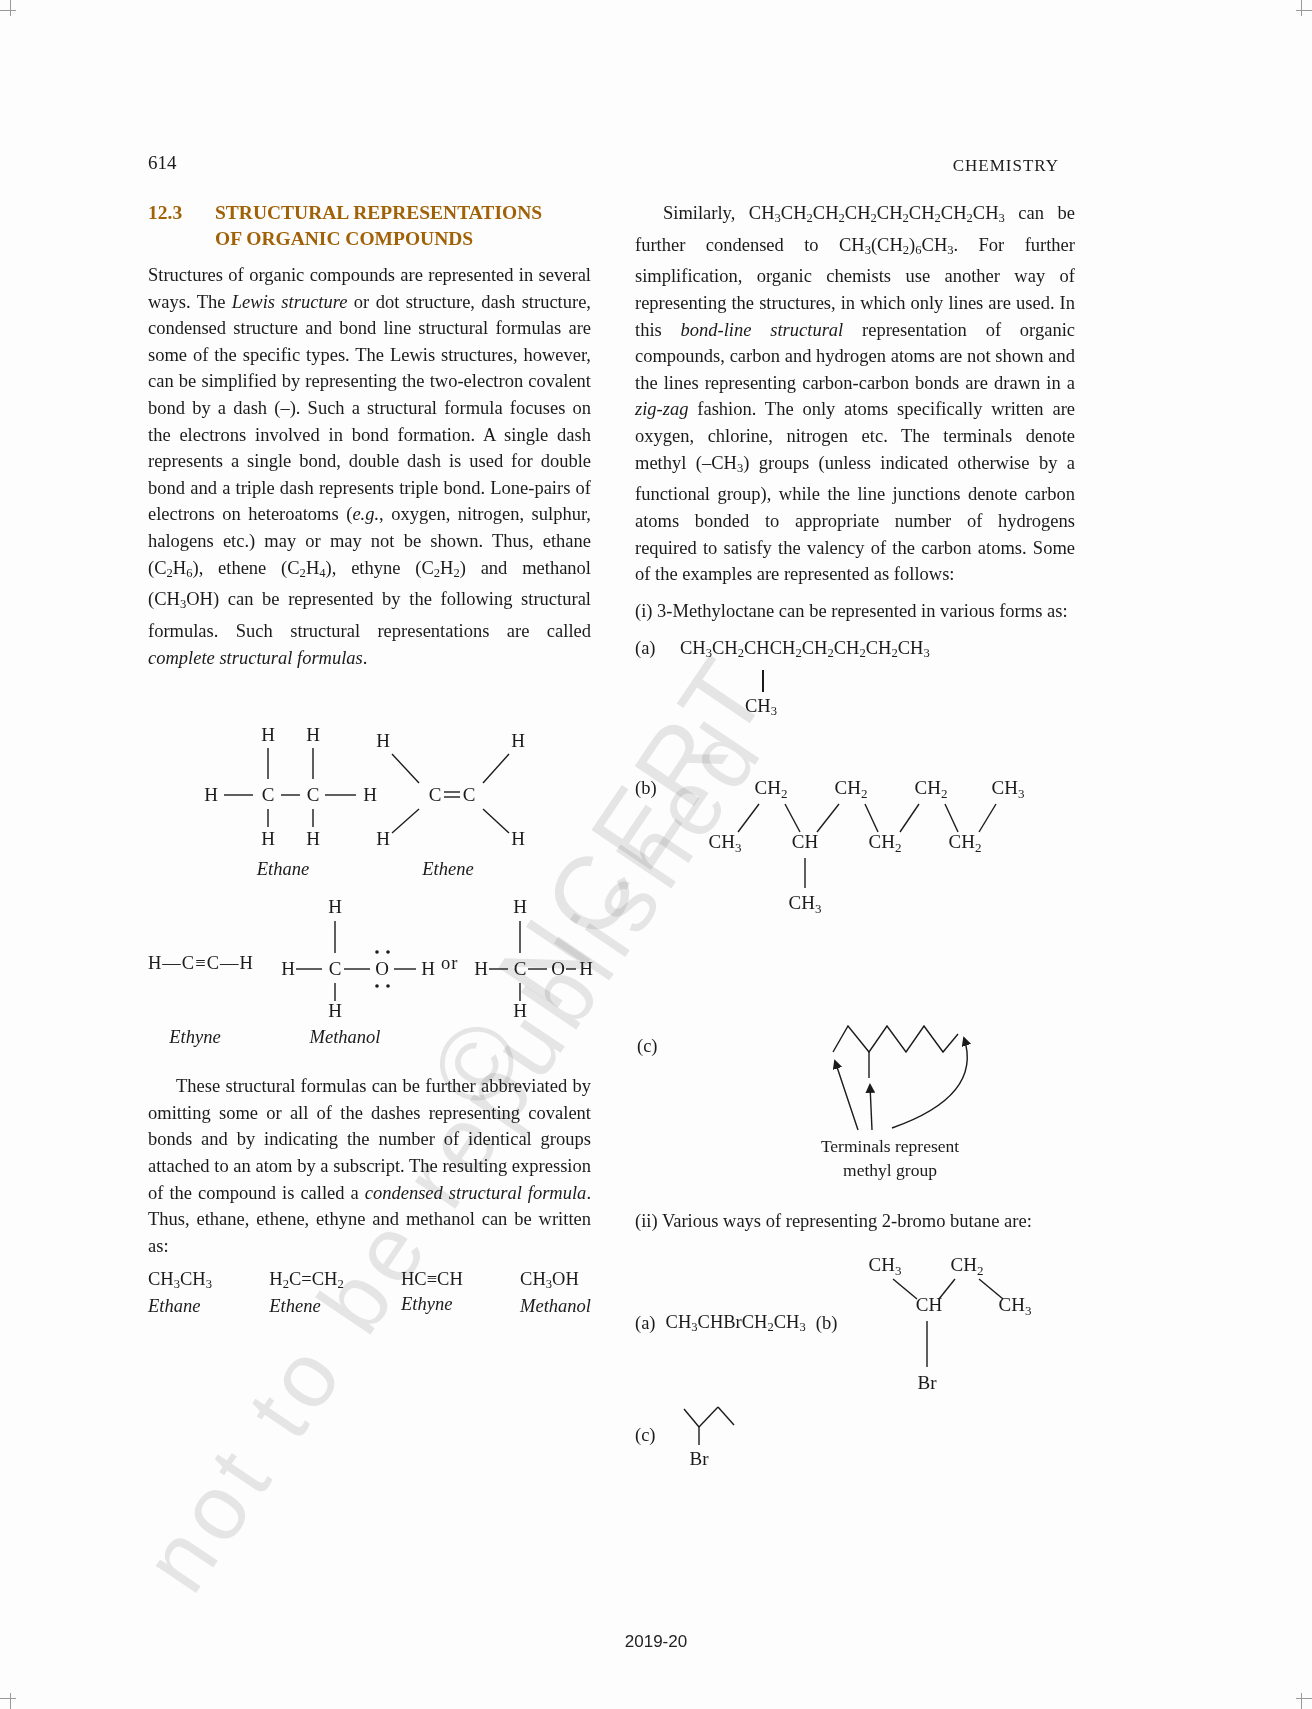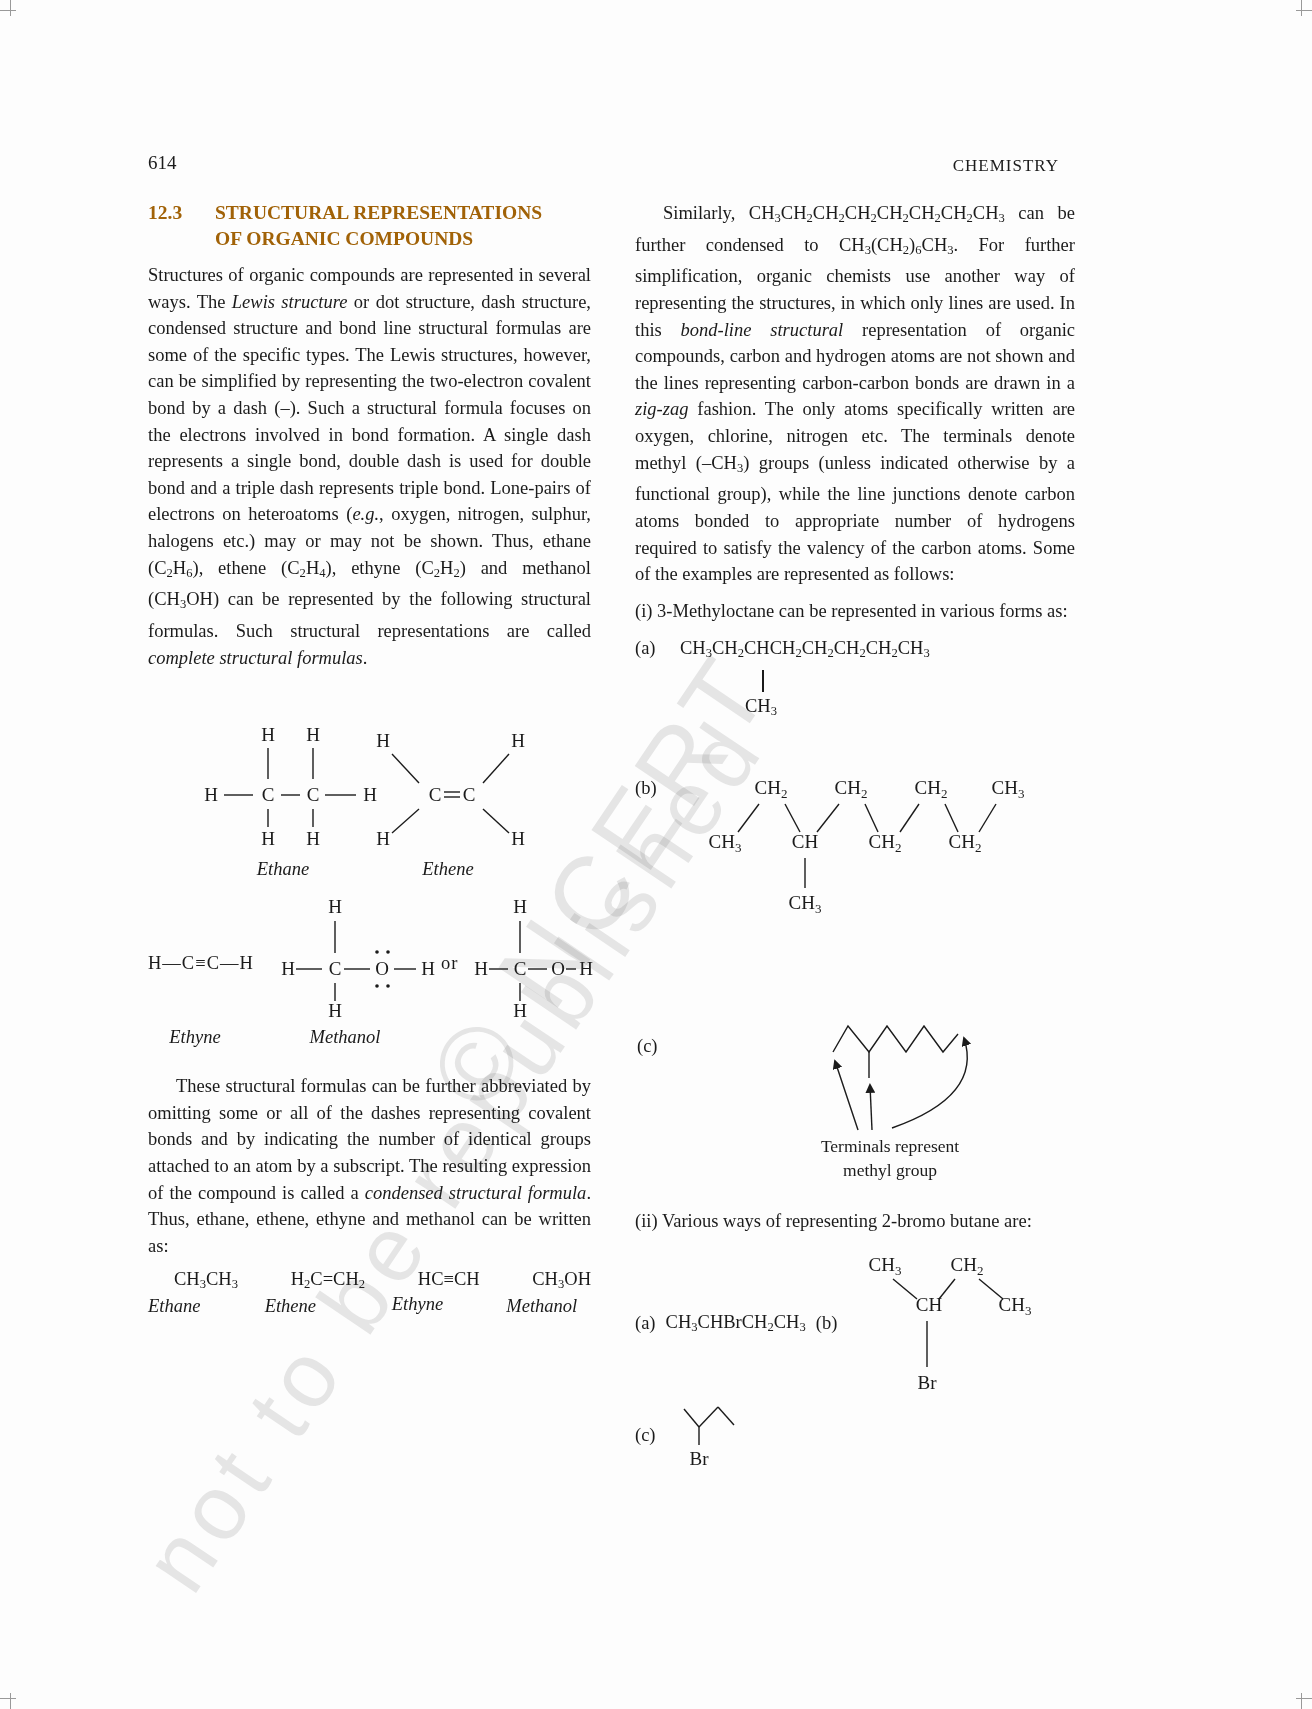--- a/index.html
+++ b/index.html
@@ -38,21 +38,21 @@
   .figblk{position:relative;}
   .figlabel{position:absolute;font-style:italic;font-size:18.5px;text-align:center;}
   svg text{font-size:19px;font-family:"Liberation Serif","DejaVu Serif",serif;fill:#1b1b1b;}
   svg .ss{font-size:13px;}
   svg line, svg polyline, svg path.ln{stroke:#1b1b1b;stroke-width:1.4;fill:none;}
   .formula{font-size:18.5px;white-space:nowrap;}
   .flabel{font-size:18.5px;}
   .vbar{position:absolute;width:1.6px;background:#1b1b1b;}
   .inlinebond{font-size:18.5px;letter-spacing:1px;white-space:nowrap;}
   .cond{display:flex;justify-content:space-between;margin-top:10px;}
-  .cond .cell div:first-child{font-size:18.5px;margin-left:26px;}
+  .cond .cell div:first-child{font-size:18.5px;}
   .cond .cell div:last-child{font-style:italic;font-size:18.5px;margin-top:4px;}
   .caption{position:absolute;text-align:center;font-size:17.5px;line-height:24px;}
 </style>
 </head>
 <body>
 
 <div class="page">
 
   <div class="crop h" style="left:0;top:10px;"></div>
   <div class="crop v" style="left:10px;top:0;"></div>
@@ -276,13 +276,14 @@
           <line x1="27" y1="28" x2="46" y2="8"></line>
           <line x1="46" y1="8" x2="62" y2="26"></line>
           <line x1="27" y1="28" x2="27" y2="46"></line>
         </g>
         <text x="27" y="66" text-anchor="middle">Br</text>
       </svg>
     </div>
 
   </div>
 
+  <div class="footer">2019-20</div>
 </div>
 
 </body></html>

